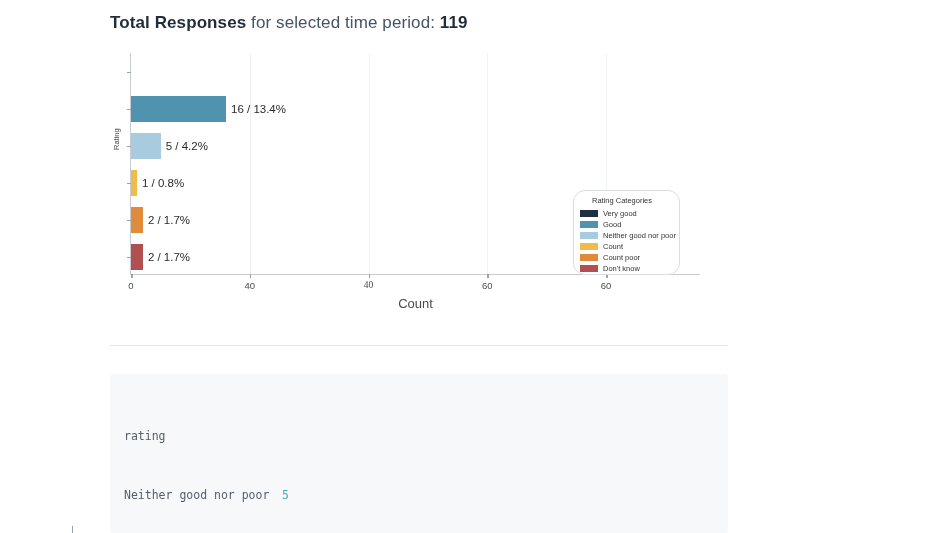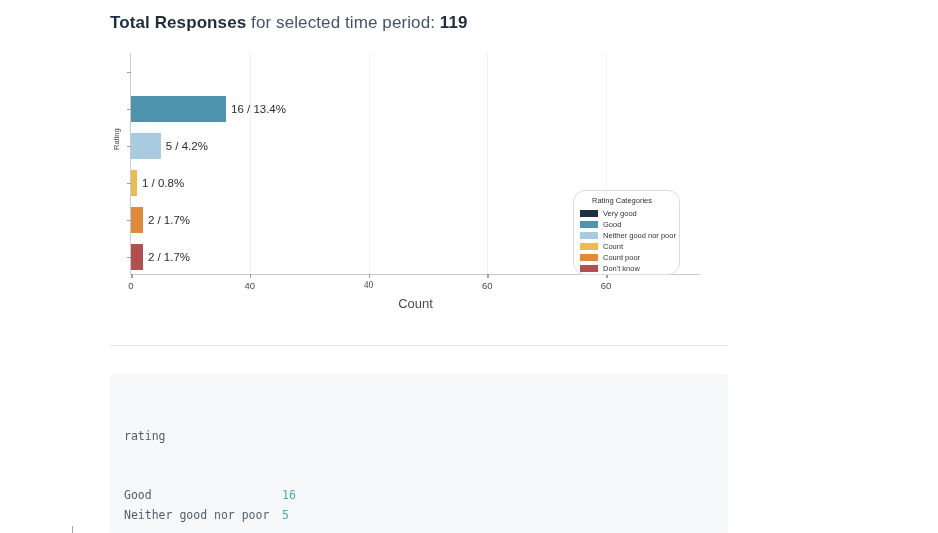--- a/index.html
+++ b/index.html
@@ -282,17 +282,17 @@
           <span class="legend-text">Don't know</span>
         </div>
       </div>
   </div>
 </div>
 
 <div class="divider"></div>
 
 <div class="code-block">
   <span class="code-line">rating</span>
-  <span id="code-rows"><span class="code-line"><span class="code-key">Good</span><span class="code-val">16</span></span><span class="code-line"><span class="code-key">Neither good nor poor</span><span class="code-val">5</span></span></span>
+  <span id="code-rows"><span class="code-line"><span class="code-key">Neither good nor poor</span><span class="code-val">5</span></span></span>
   
 </div>
 
 <div class="left-marker"></div>
 
 </body></html>

